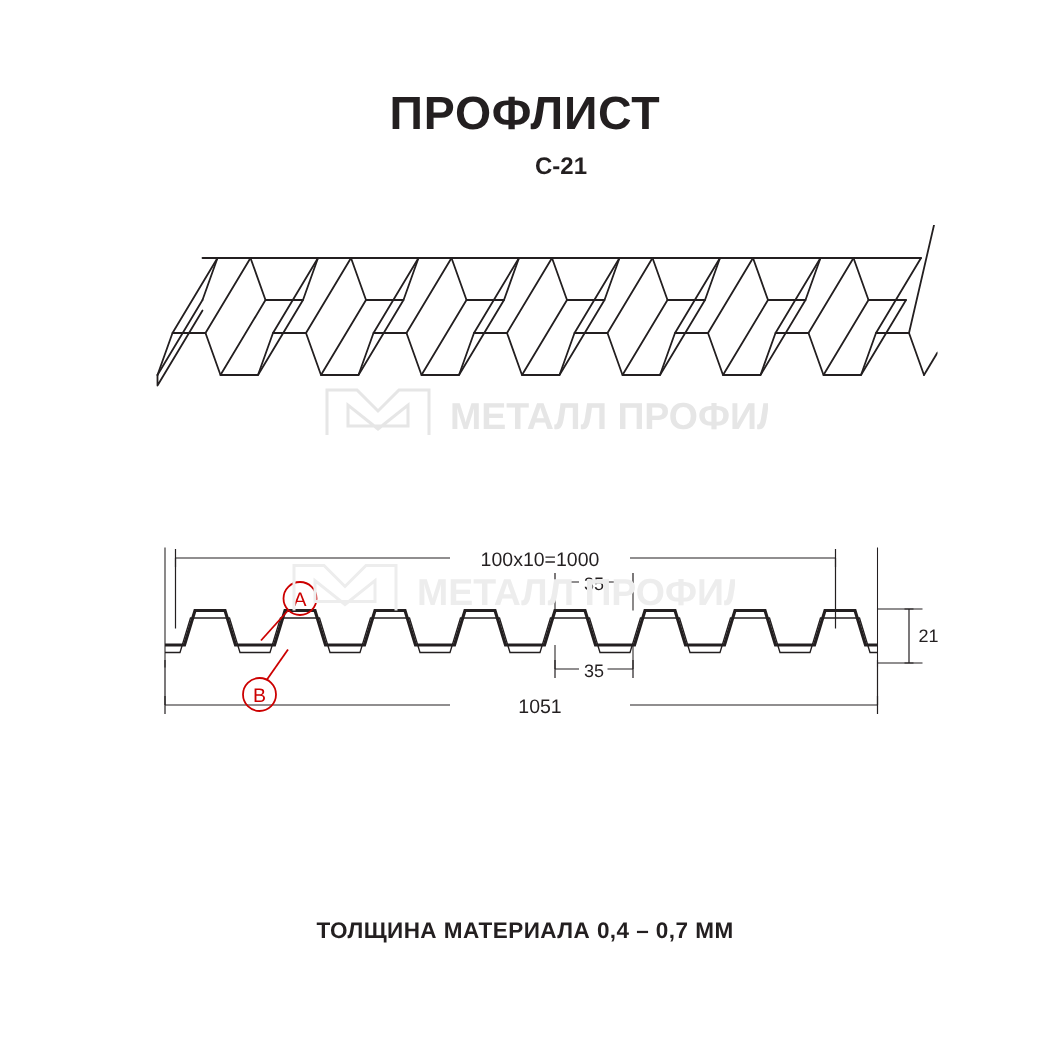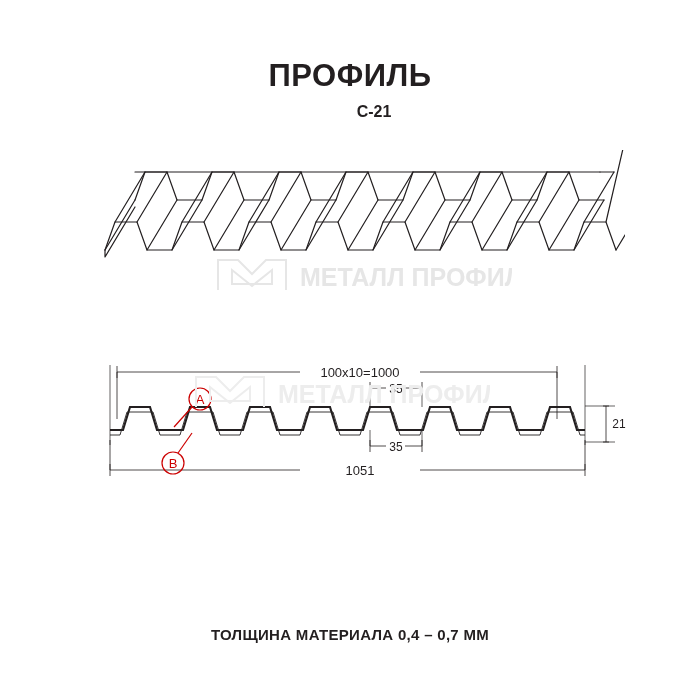--- a/index.html
+++ b/index.html
@@ -51,21 +51,21 @@
   }
   .tech-wrap {
     position: absolute;
     top: 345px;
     left: 70px;
     width: 570px;
     height: 160px;
   }
   .footer {
     position: absolute;
-    top: 626px;
+    top: 612px;
     left: 0;
     width: 700px;
     text-align: center;
     font-size: 15px;
     font-weight: bold;
     letter-spacing: 0.3px;
     color: #231f20;
   }
   .watermark {
     position: absolute;
@@ -74,21 +74,21 @@
   }
   .wm1 { top: 246px; left: 212px; }
   .wm2 { top: 363px; left: 190px; }
   svg { display: block; }
 </style>
 </head>
 <body>
 
 <div class="page">
 
-  <div class="title">ПРОФИЛЬ</div>
+  <div class="title">ПРОФЛИСТ</div>
   <div class="subtitle">C-21</div>
 
   <div class="iso-wrap">
     <svg width="545" height="135" viewBox="0 0 545 135" fill="none" stroke="#231f20" stroke-width="1.2" stroke-linejoin="round" stroke-linecap="round">
       <g>
 
         <path d="M55 22 L520 22"></path>
 
         <path d="M25 100 L35 72 L57 72 L67 100 L92 100 L102 72 L124 72 L134 100 L159 100 L169 72 L191 72 L201 100 L226 100 L236 72 L258 72 L268 100 L293 100 L303 72 L325 72 L335 100 L360 100 L370 72 L392 72 L402 100 L427 100 L437 72 L459 72 L469 100 L494 100 L504 72 L526 72 L536 100"></path>
 

